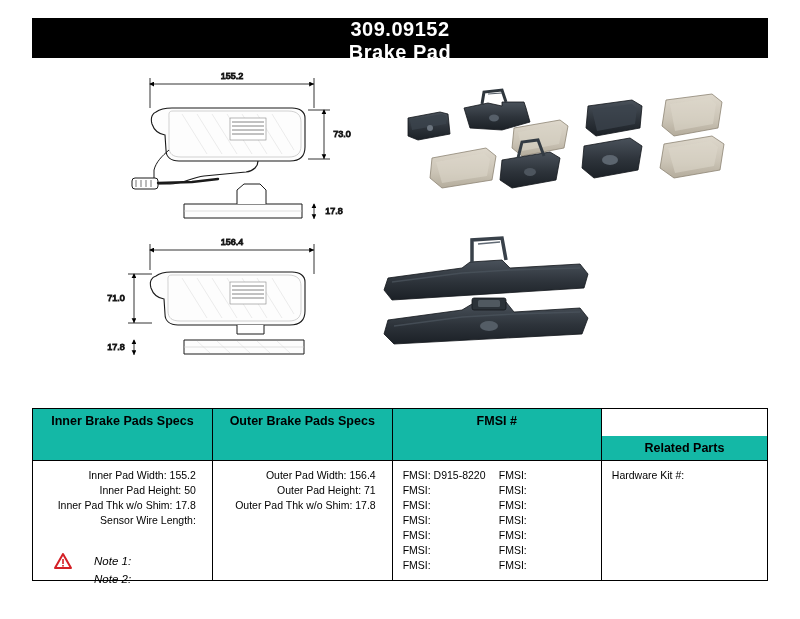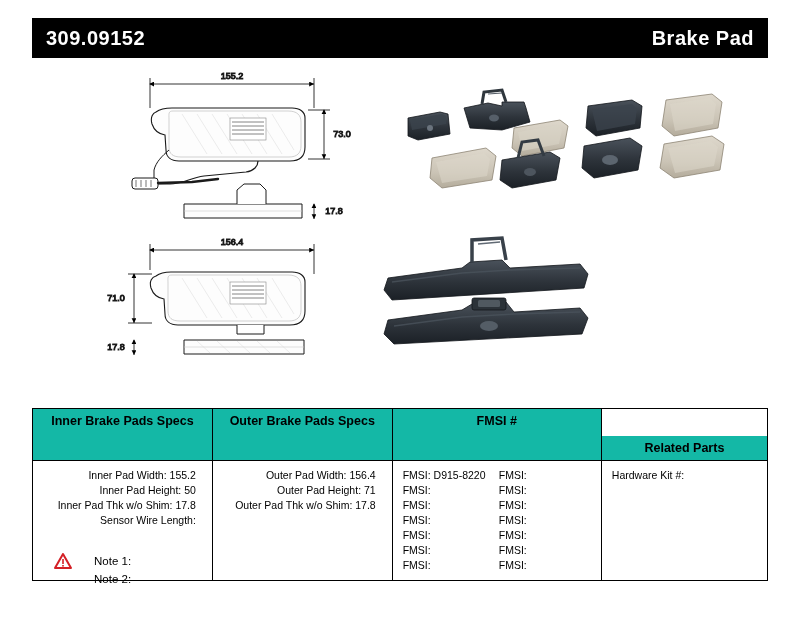--- a/index.html
+++ b/index.html
@@ -21,20 +21,21 @@
   .header {
     position: absolute;
     left: 32px; top: 18px;
     width: 736px; height: 40px;
     background: #000;
     color: #fff;
     display: flex;
     align-items: center;
     justify-content: space-between;
     padding: 0 14px;
+    flex-direction: column;
   }
   .header .part-number {
     font-size: 20px;
     font-weight: bold;
     letter-spacing: 0.5px;
   }
   .header .product-type {
     font-size: 20px;
     font-weight: bold;
     letter-spacing: 0.5px;
@@ -118,20 +119,21 @@
   .notes {
     position: absolute;
     left: 52px; top: 552px;
     width: 300px;
   }
   .note-row {
     display: flex;
     align-items: center;
     height: 18px;
     font-size: 11.5px;
+    font-style: italic;
   }
   .warn-icon {
     width: 22px;
     display: flex;
     justify-content: center;
     align-items: center;
   }
   .note-label { margin-left: 20px; }
   .note-row.second .warn-icon { visibility: hidden; }
 

